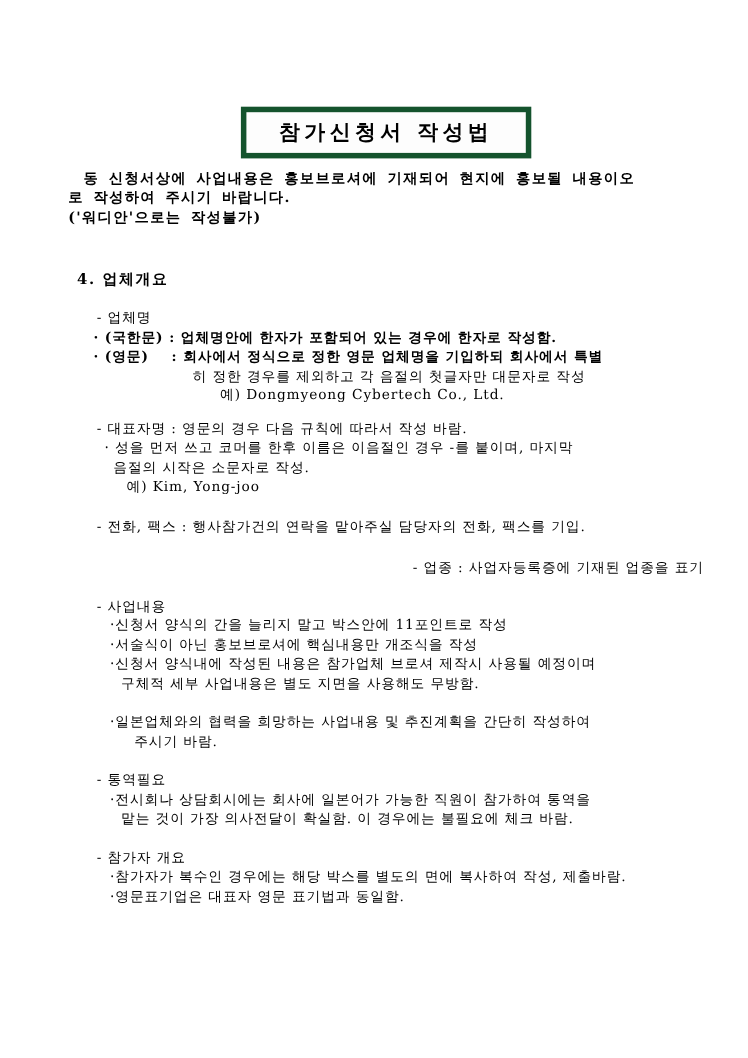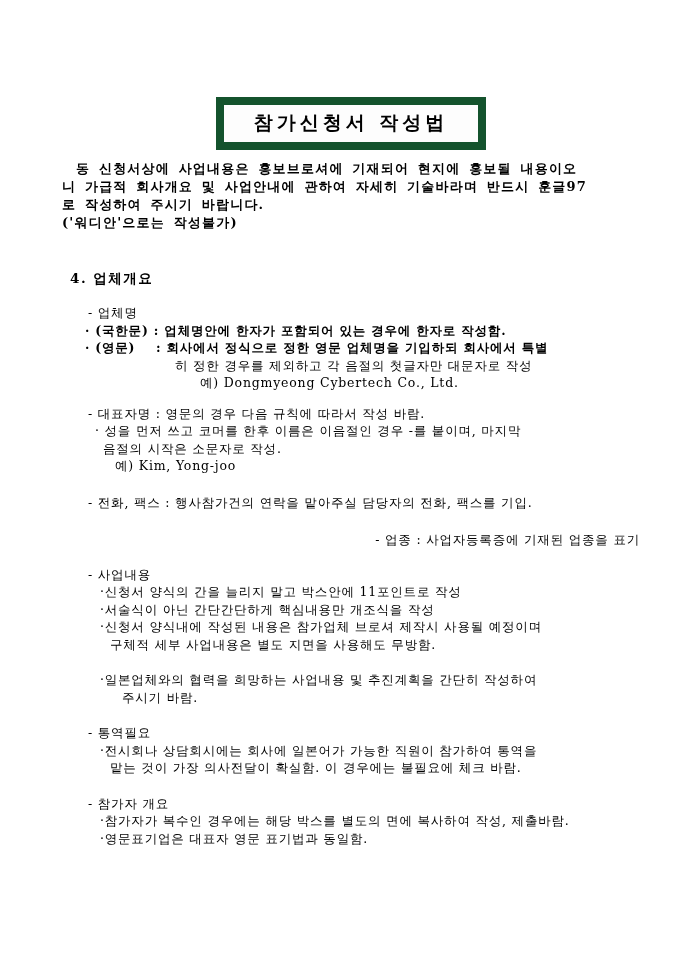--- a/index.html
+++ b/index.html
@@ -10,21 +10,21 @@
     background:#ffffff;
     color:#000000;
     font-family:"DejaVu Serif","Liberation Serif",serif;
     overflow:hidden;
     box-sizing:border-box;
     padding:97px 40px 0 62px;
   }
   .title-box{
     width:fit-content;
     margin:0 auto 10px auto;
-    border:8px solid #14532d;
+    border:5px solid #14532d;
     padding:5px 30px 6px 30px;
     background:#fdfdfd;
   }
   .title-box .title-text{
     font-size:19px;
     font-weight:bold;
     letter-spacing:4px;
     white-space:pre;
   }
   .line{
@@ -74,21 +74,20 @@
 <body>
 
 <div class="page">
 
   <div class="title-box">
     <span class="title-text">참가신청서 작성법</span>
   </div>
 
   <div class="intro">
     <div class="line first">동 신청서상에 사업내용은 홍보브로셔에 기재되어 현지에 홍보될 내용이오</div>
-    <div class="line">니 가급적 회사개요 및 사업안내에 관하여 자세히 기술바라며 반드시 훈글97</div>
     <div class="line">로 작성하여 주시기 바랍니다.</div>
     <div class="line">('워디안'으로는 작성불가)</div>
   </div>
 
   <div class="heading">4. 업체개요</div>
 
   <div class="grp mt17">
     <div class="line ind-dash">- 업체명</div>
     <div class="line ind-bullet-sp">· (국한문) : 업체명안에 한자가 포함되어 있는 경우에 한자로 작성함.</div>
     <div class="line ind-bullet-sp">· (영문)    : 회사에서 정식으로 정한 영문 업체명을 기입하되 회사에서 특별</div>
@@ -107,21 +106,21 @@
     <div class="line ind-dash">- 전화, 팩스 : 행사참가건의 연락을 맡아주실 담당자의 전화, 팩스를 기입.</div>
   </div>
 
   <div class="grp mt20">
     <div class="line ind-dash">- 업종 : 사업자등록증에 기재된 업종을 표기</div>
   </div>
 
   <div class="grp mt17">
     <div class="line ind-dash">- 사업내용</div>
     <div class="line ind-bullet">·신청서 양식의 간을 늘리지 말고 박스안에 11포인트로 작성</div>
-    <div class="line ind-bullet">·서술식이 아닌 간단간단하게 핵심내용만 개조식을 작성</div>
+    <div class="line ind-bullet">·서술식이 아닌 홍보브로셔에 핵심내용만 개조식을 작성</div>
     <div class="line ind-bullet">·신청서 양식내에 작성된 내용은 참가업체 브로셔 제작시 사용될 예정이며</div>
     <div class="line ind-cont-c">구체적 세부 사업내용은 별도 지면을 사용해도 무방함.</div>
   </div>
 
   <div class="grp mt18">
     <div class="line ind-bullet">·일본업체와의 협력을 희망하는 사업내용 및 추진계획을 간단히 작성하여</div>
     <div class="line ind-cont-d">주시기 바람.</div>
   </div>
 
   <div class="grp mt18">

